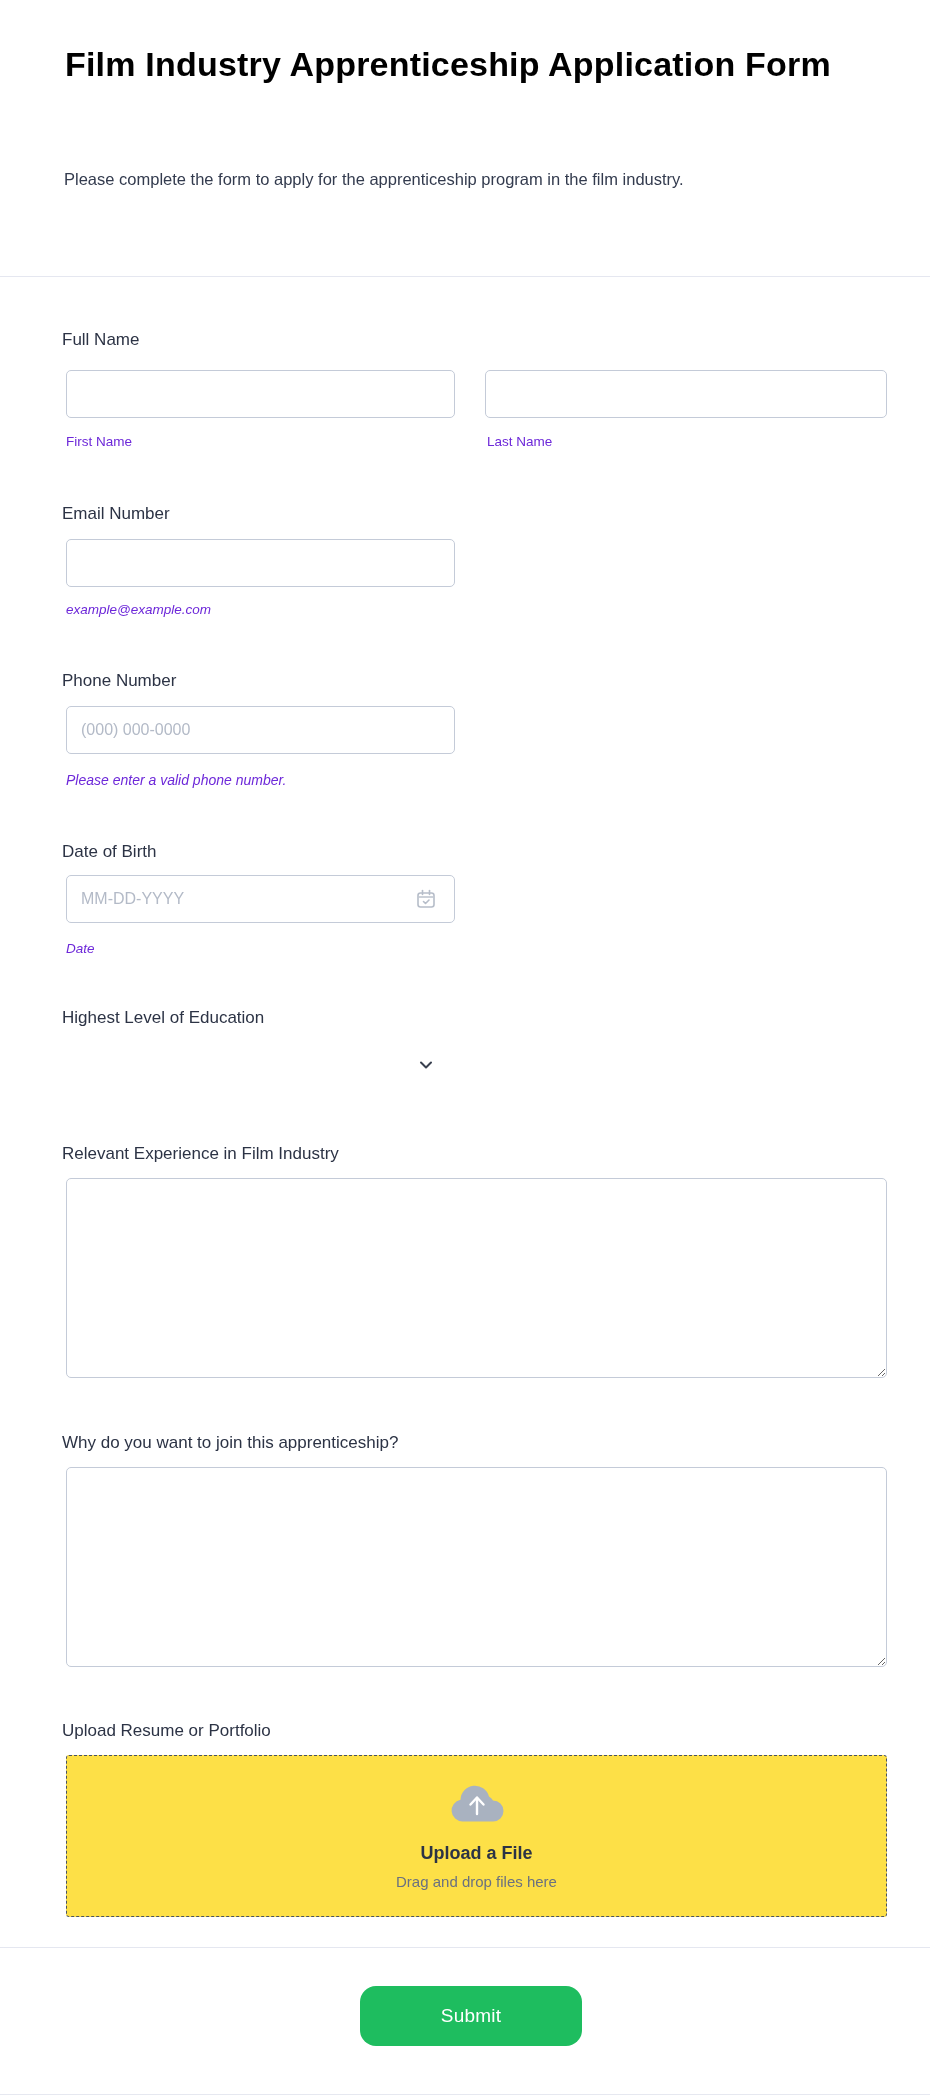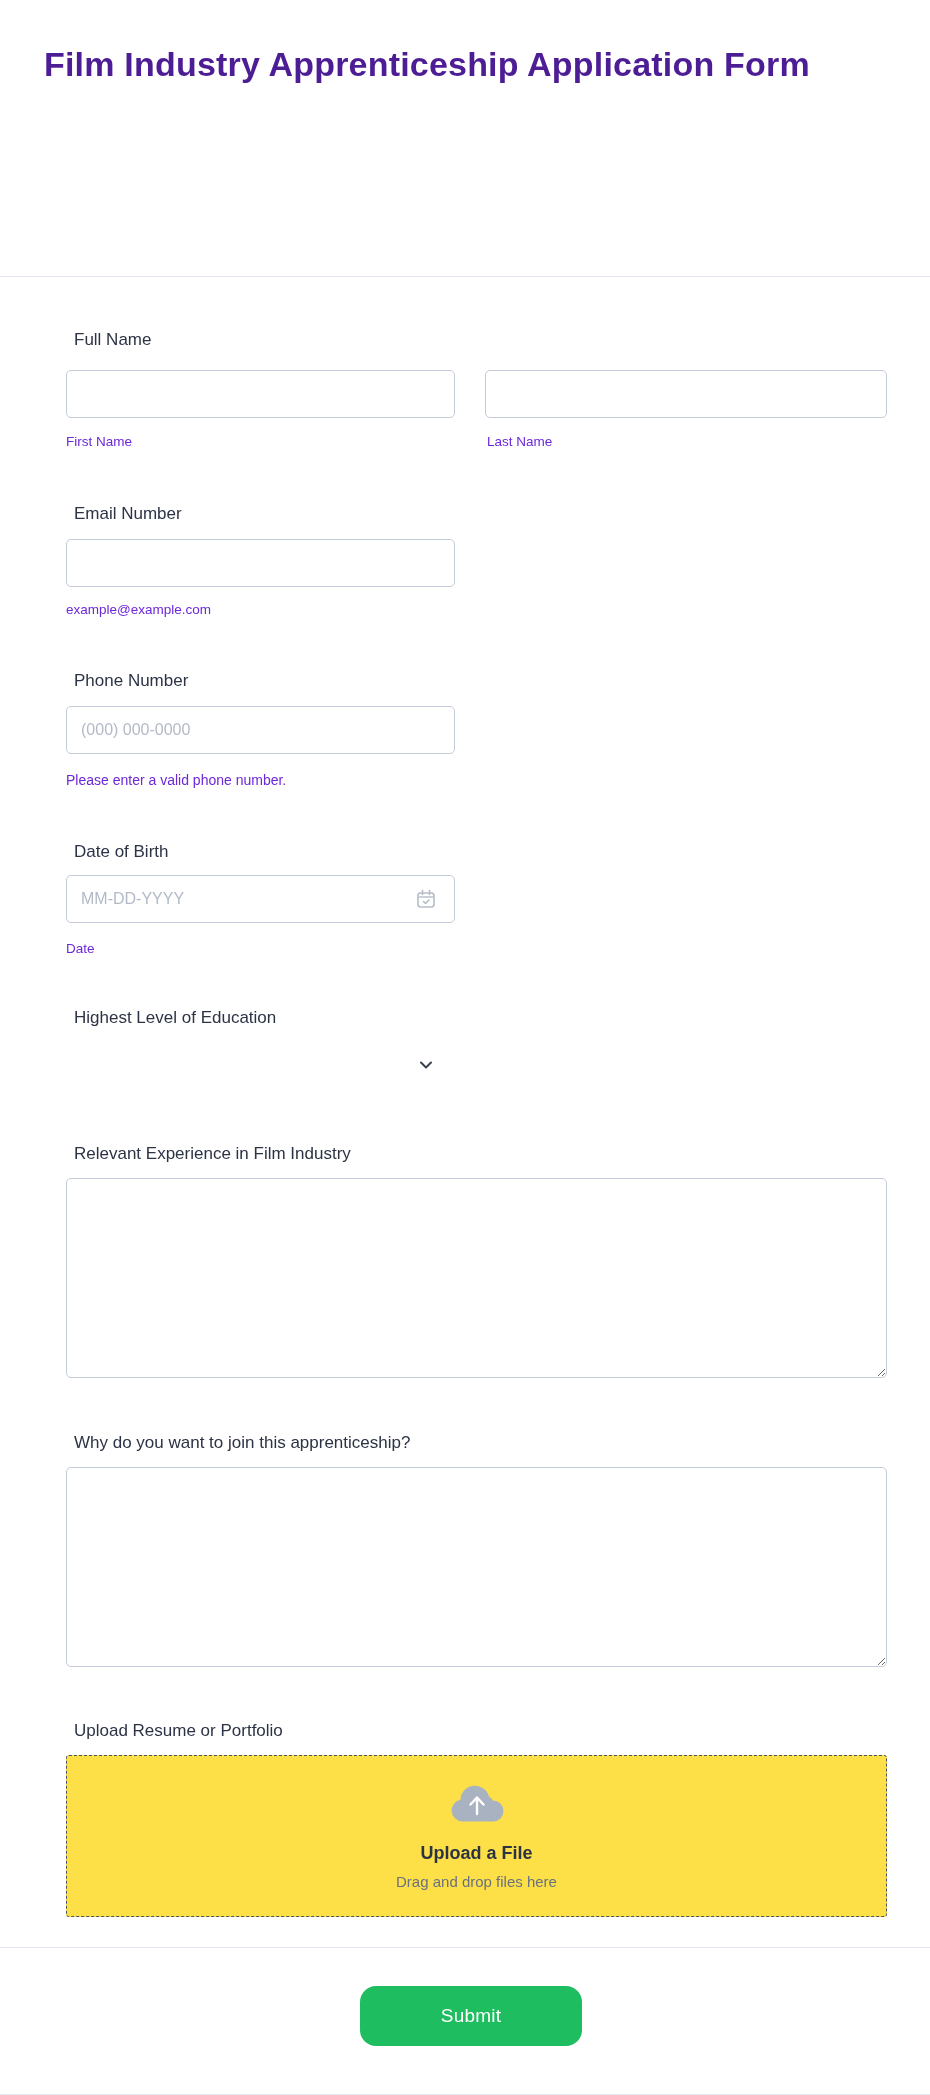--- a/index.html
+++ b/index.html
@@ -8,42 +8,42 @@
     width: 930px; height: 2095px;
     font-family: "Liberation Sans", sans-serif;
     color: #2c3345;
     position: relative;
     overflow: hidden;
   }
   .page { position: absolute; inset: 0; background: #fff; border-bottom: 1px solid #e6e8f0; }
 
   
   .page-title {
-    position: absolute; left: 44px; top: 42px; width: 800px;
-    font-size: 34px; font-weight: 700; line-height: 45px; color: #4c1d95;
+    position: absolute; left: 65px; top: 42px; width: 800px;
+    font-size: 34px; font-weight: 700; line-height: 45px; color: #000000;
     letter-spacing: 0.2px;
   }
   .page-subtitle {
     position: absolute; left: 64px; top: 165px; width: 745px;
     font-size: 16.5px; line-height: 29px; color: #333b4e;
   }
   .divider { position: absolute; left: 0; width: 930px; height: 1px; background: #e5e7f0; }
   .divider-top    { top: 276px; }
   .divider-bottom { top: 1947px; }
 
   
   .field-label {
-    position: absolute; left: 74px;
+    position: absolute; left: 62px;
     font-size: 17px; font-weight: 500; color: #2c3345; line-height: 22px;
   }
   .sub-label, .hint {
     position: absolute; left: 66px;
     font-size: 13.5px; color: #6d28d9; line-height: 17px;
   }
-  .hint { font-size: 14px; }
+  .hint { font-size: 14px; font-style: italic; }
   input[type="text"], select, textarea {
     position: absolute;
     border: 1px solid #c4cbd8; border-radius: 5px;
     background: #fff; outline: none;
     font-family: "Liberation Sans", sans-serif;
     font-size: 16px; color: #2c3345;
     padding: 0 14px;
   }
   input[type="text"] { height: 48px; }
   input::placeholder, textarea::placeholder { color: #b3bac7; opacity: 1; } 
@@ -83,20 +83,21 @@
     font-size: 19px; font-weight: 500; letter-spacing: 0.2px;
     cursor: pointer;
   }
 </style>
 </head>
 <body>
 
 <div class="page">
 
   <h1 class="page-title">Film Industry Apprenticeship Application Form</h1>
+  <p class="page-subtitle">Please complete the form to apply for the apprenticeship program in the film industry.</p>
   <div class="divider divider-top"></div>
 
   <div class="field-label" style="top:329px">Full Name</div>
   <input type="text" class="col1" style="top: 370px;" placeholder="">
   <input type="text" class="col2" style="top: 370px;" placeholder="">
   <div class="sub-label" style="top:433px">First Name</div>
   <div class="sub-label" style="top:433px; left:487px">Last Name</div>
 
   <div class="field-label" style="top:503px">Email Number</div>
   <input type="text" class="col1" style="top: 539px;" placeholder="">

